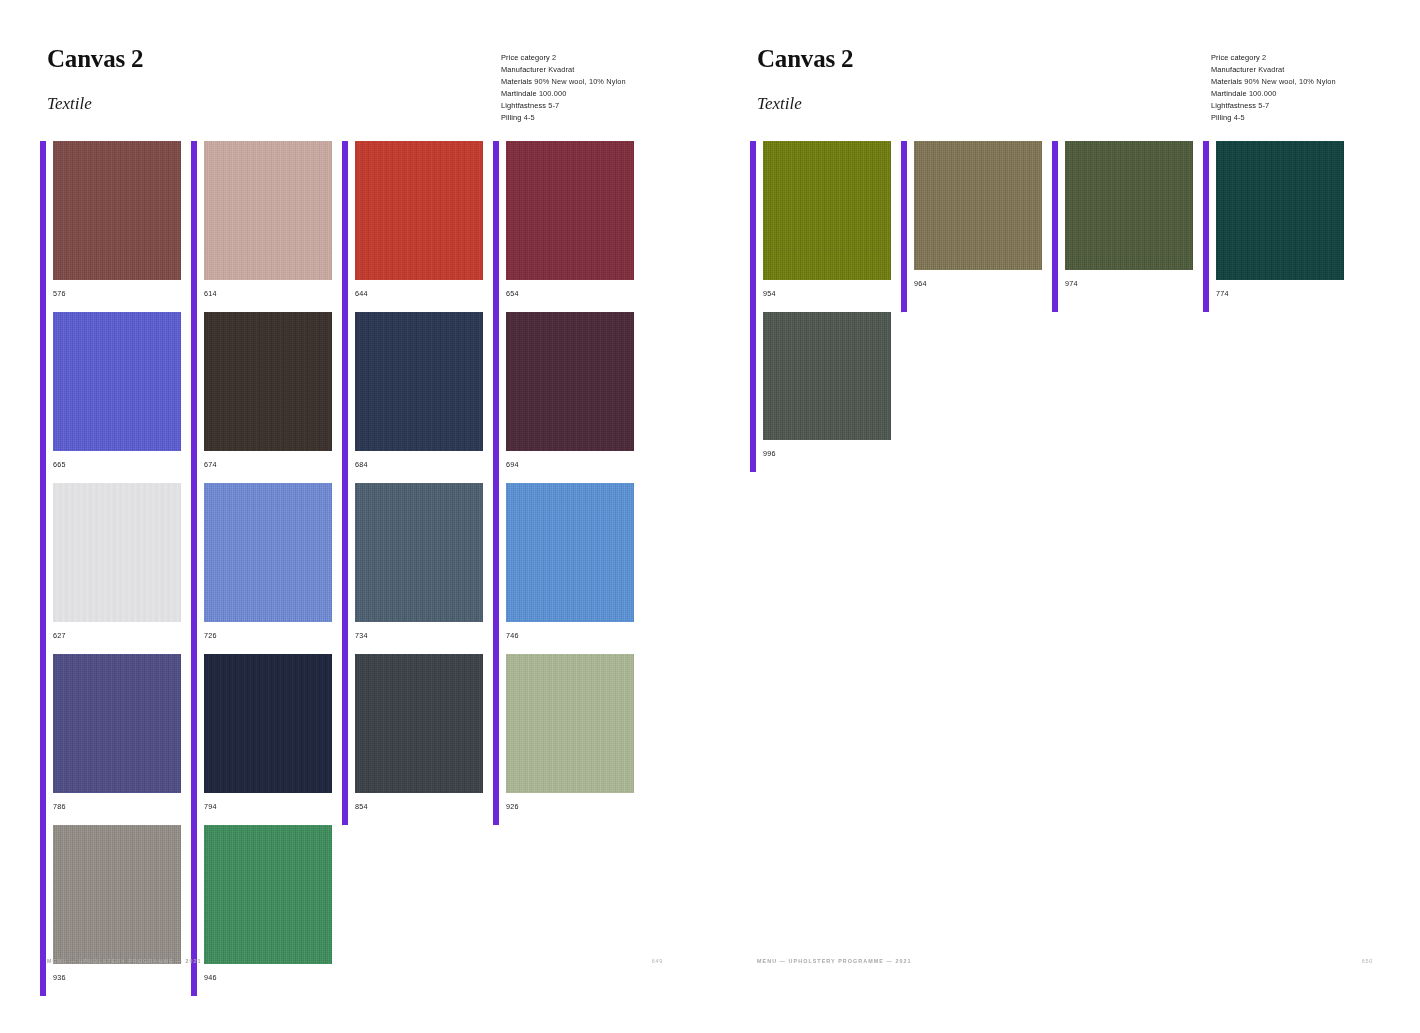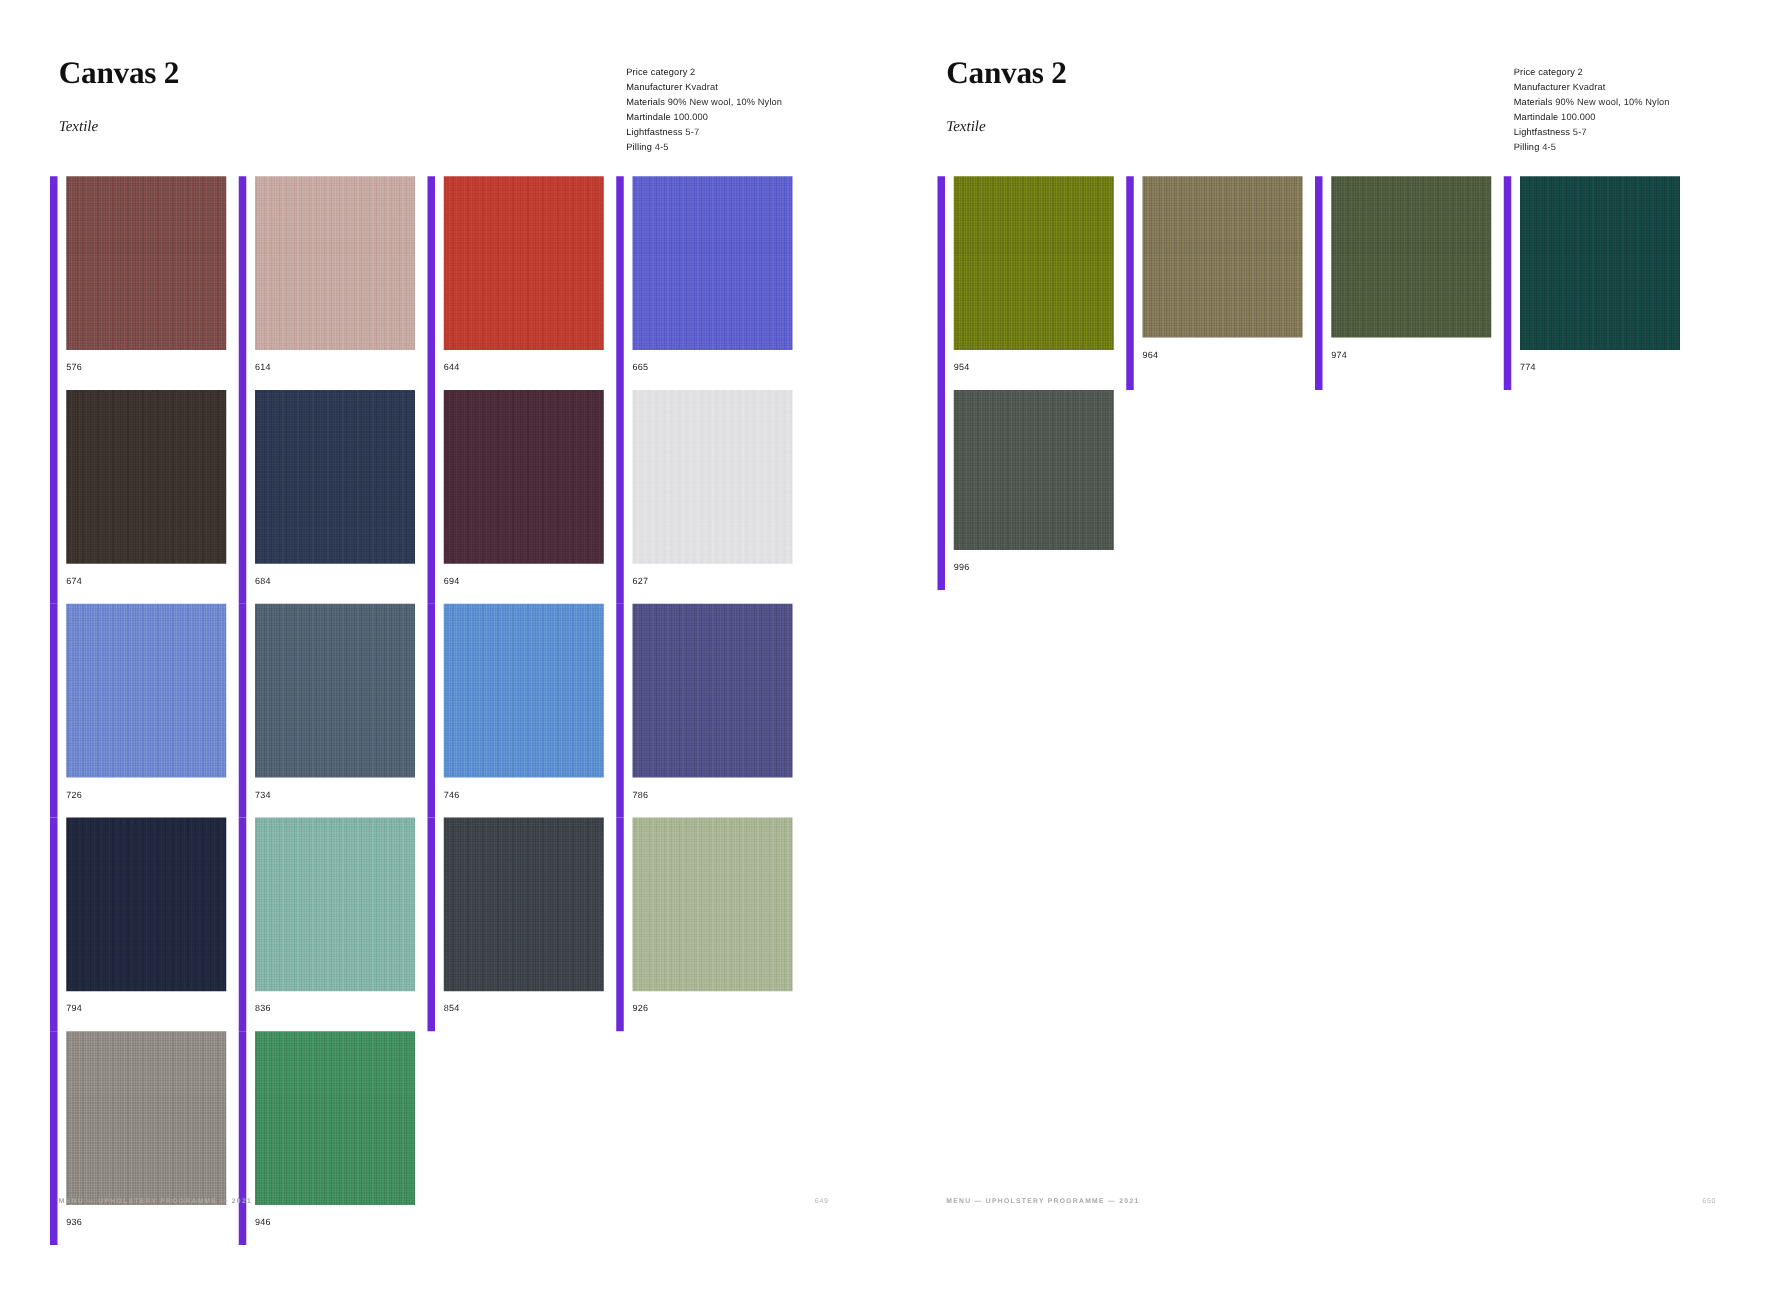--- a/index.html
+++ b/index.html
@@ -14,21 +14,21 @@
 
   
   .hdr { position: absolute; top: 46px; left: 47px; }
   .title {
     font-family: "Liberation Serif", serif;
     font-size: 25px; font-weight: 700; color: #111;
     letter-spacing: -0.2px; line-height: 1;
   }
   .subtitle {
     font-family: "Liberation Serif", serif;
-    font-style: italic; font-size: 12px; color: #1a1a1a;
+    font-style: italic; font-size: 17px; color: #1a1a1a;
     margin-top: 23px;
   }
   .specs {
     position: absolute; top: 52px; left: 501px;
     font-size: 7.4px; line-height: 1.62; color: #151515;
     letter-spacing: 0.12px; white-space: nowrap;
   }
   .specs .k { font-weight: 400; }
   .specs .v { font-weight: 400; color: #2b2b2b; }
 
@@ -111,20 +111,24 @@
         </div>
         <div class="cell">
           <div class="sw" style="background: rgb(198, 167, 159); height: 139px;"></div>
           <div class="code">614</div>
         </div>
         <div class="cell">
           <div class="sw" style="background: rgb(191, 58, 46); height: 139px;"></div>
           <div class="code">644</div>
         </div>
         <div class="cell">
+          <div class="sw" style="background: rgb(124, 46, 61); height: 139px;"></div>
+          <div class="code">654</div>
+        </div>
+        <div class="cell">
           <div class="sw" style="background: rgb(91, 92, 205); height: 139px;"></div>
           <div class="code">665</div>
         </div>
         <div class="cell">
           <div class="sw" style="background: rgb(58, 49, 44); height: 139px;"></div>
           <div class="code">674</div>
         </div>
         <div class="cell">
           <div class="sw" style="background: rgb(43, 55, 80); height: 139px;"></div>
           <div class="code">684</div>
@@ -149,24 +153,20 @@
           <div class="sw" style="background: rgb(91, 142, 209); height: 139px;"></div>
           <div class="code">746</div>
         </div>
         <div class="cell">
           <div class="sw" style="background: rgb(78, 77, 130); height: 139px;"></div>
           <div class="code">786</div>
         </div>
         <div class="cell">
           <div class="sw" style="background: rgb(31, 38, 60); height: 139px;"></div>
           <div class="code">794</div>
-        </div>
-        <div class="cell">
-          <div class="sw" style="background: rgb(127, 179, 166); height: 139px;"></div>
-          <div class="code">836</div>
         </div>
         <div class="cell">
           <div class="sw" style="background: rgb(59, 65, 71); height: 139px;"></div>
           <div class="code">854</div>
         </div>
         <div class="cell">
           <div class="sw" style="background: rgb(168, 180, 146); height: 139px;"></div>
           <div class="code">926</div>
         </div>
         <div class="cell">

